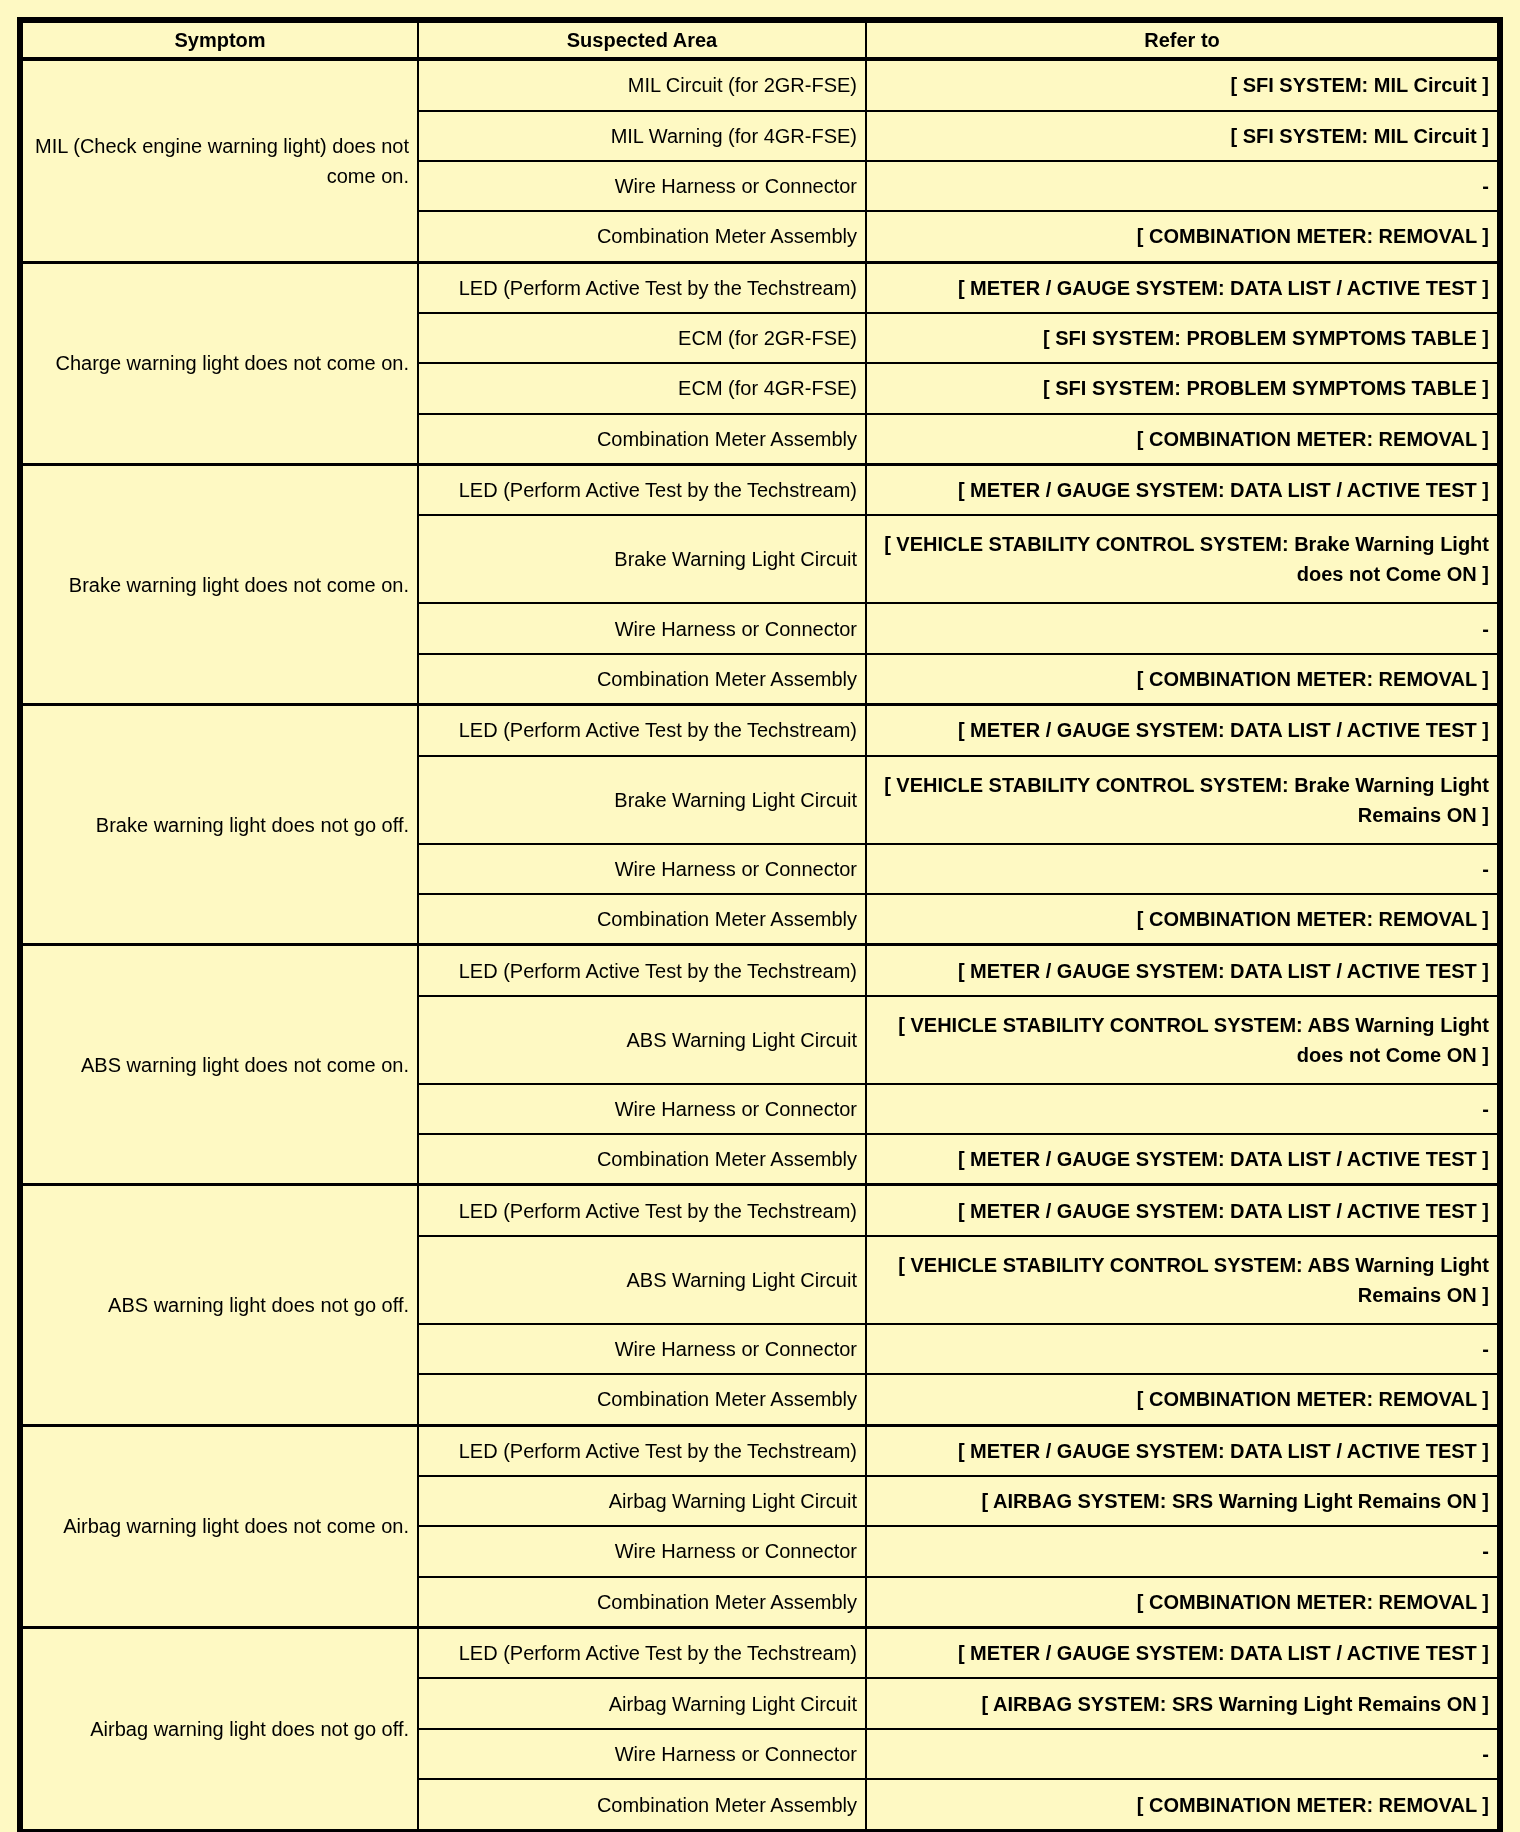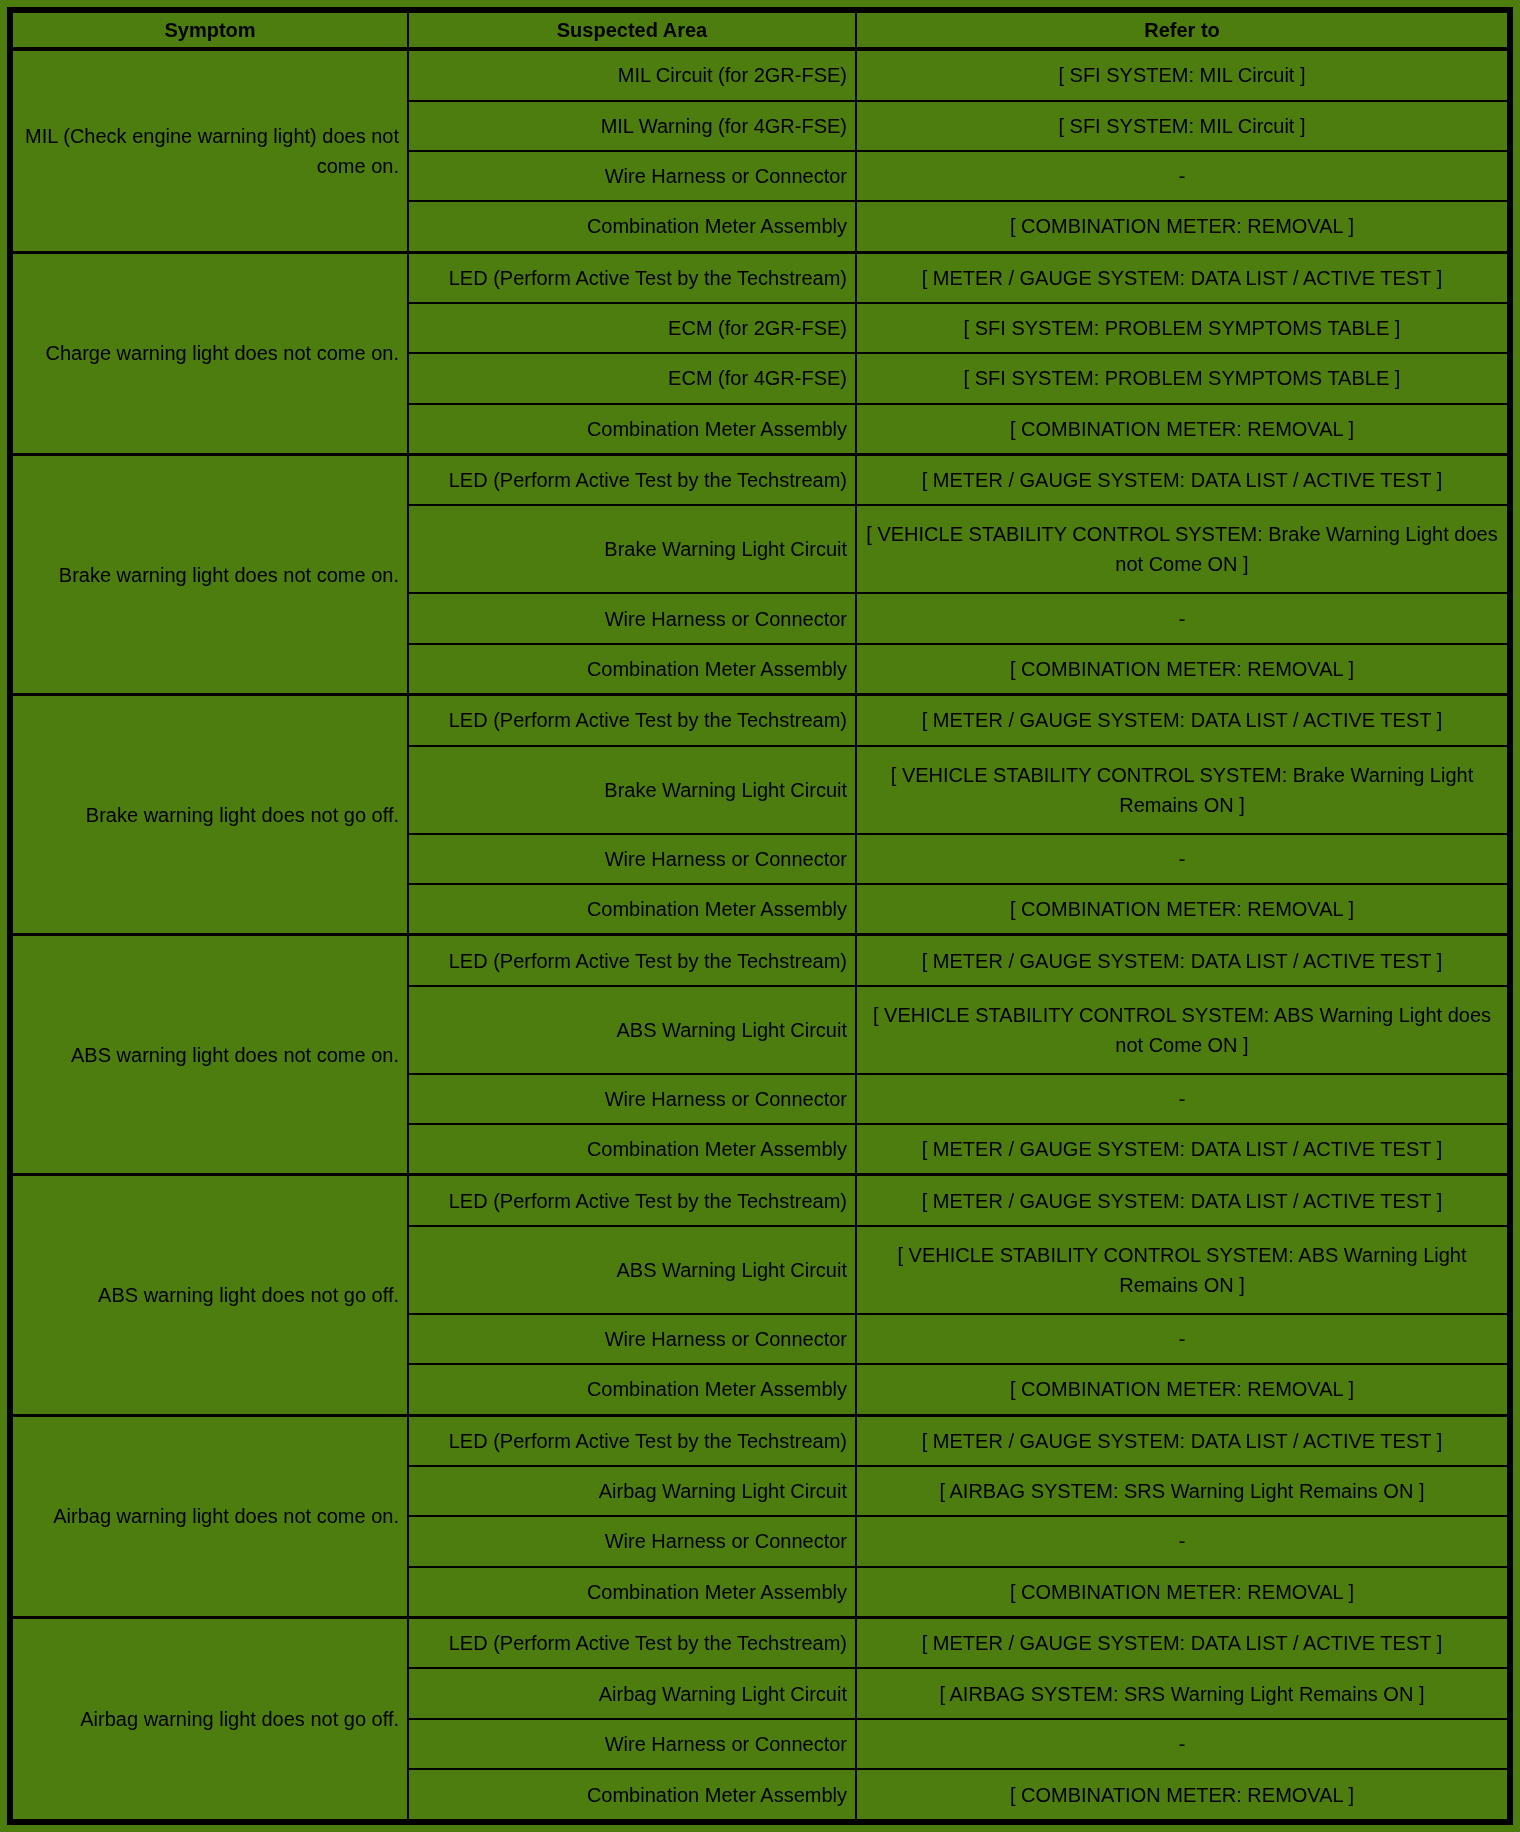--- a/index.html
+++ b/index.html
@@ -9,22 +9,22 @@
     width: 1520px;
   }
   body {
     font-family: "Liberation Sans", sans-serif;
     color: #000;
   }
   .page {
     width: 1520px;
     height: 1832px;
     box-sizing: border-box;
-    padding: 7px;
-    background: #4d7c0f;
+    padding: 17px;
+    background: #fef9c3;
   }
   table.symptom-table {
     border-collapse: collapse;
     table-layout: fixed;
     width: 100%;
     height: 1818px;
     border: 6px solid #000;
   }
   col.c-symptom { width: 398px; }
   col.c-area    { width: 448px; }
@@ -50,22 +50,22 @@
   }
   td.symptom-cell {
     text-align: right;
     font-weight: normal;
   }
   td.area-cell {
     text-align: right;
     font-weight: normal;
   }
   td.refer-cell {
-    text-align: center;
-    font-weight: normal;
+    text-align: right;
+    font-weight: bold;
   }
 </style>
 </head>
 <body>
 
 <div class="page">
   <table class="symptom-table">
     <colgroup>
       <col class="c-symptom">
       <col class="c-area">

